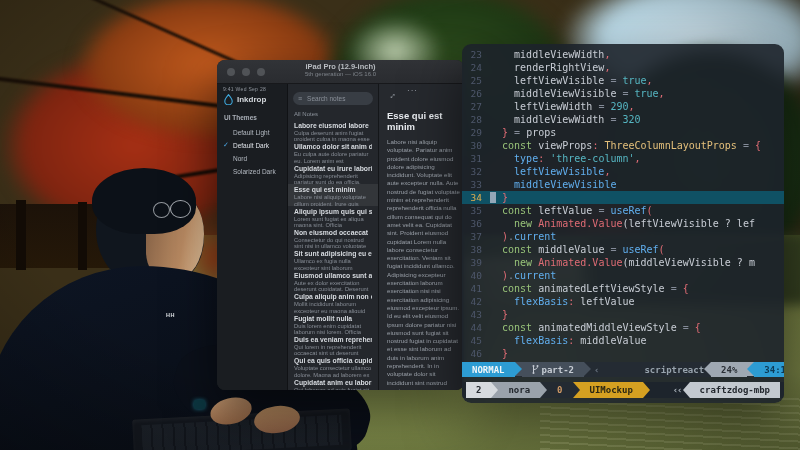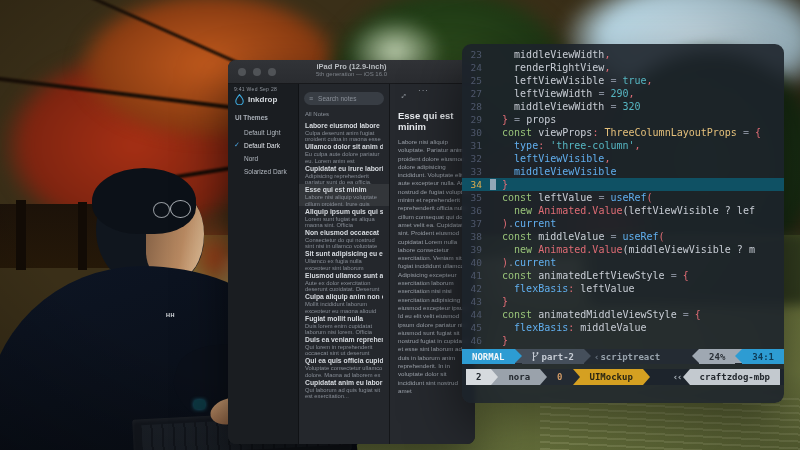--- a/index.html
+++ b/index.html
@@ -4,21 +4,21 @@
 <style>
   html,body{margin:0;padding:0;background:#111;}
   .stage{position:relative;width:800px;height:450px;overflow:hidden;font-family:"Liberation Sans",sans-serif;background:#3a2f18;}
   .abs{position:absolute;}
   .blur7{filter:blur(7px);}
   .blur5{filter:blur(5px);}
   
   .scene{position:absolute;inset:0;z-index:0;}
   .vignette{position:absolute;inset:0;z-index:1;background:radial-gradient(ellipse at 45% 40%,transparent 55%,rgba(0,0,0,.38) 100%);pointer-events:none;}
   
-  .sim{position:absolute;left:228px;top:60px;width:247px;height:384px;z-index:2;background:#1d2024;border-radius:8px;box-shadow:0 22px 50px rgba(0,0,0,.55);overflow:hidden;}
+  .sim{position:absolute;left:217px;top:60px;width:247px;height:330px;z-index:2;background:#1d2024;border-radius:8px;box-shadow:0 22px 50px rgba(0,0,0,.55);overflow:hidden;}
   .sim-tb{height:23px;background:linear-gradient(#313337,#2a2c30);display:flex;align-items:center;position:relative;border-bottom:1px solid #17181b;}
   .tl{width:8px;height:8px;border-radius:50%;background:#505357;margin-left:7px;flex:none;}
   .tl:first-child{margin-left:10px;}
   .sim-titles{position:absolute;left:0;right:0;top:2px;text-align:center;pointer-events:none;}
   .t1{font-size:7.5px;color:#b9bdc2;font-weight:bold;line-height:9px;}
   .t2{font-size:6px;color:#7e838a;line-height:7px;}
   .app{position:absolute;top:24px;bottom:0;left:0;right:0;display:flex;}
   .statusbar{position:absolute;top:2px;left:6px;font-size:5px;color:#9298a0;letter-spacing:.3px;z-index:5;}
   .col{height:100%;box-sizing:border-box;}
   .side{width:71px;background:#1a1d21;border-right:1px solid #101215;padding-top:10px;}
@@ -213,20 +213,24 @@
         </div>
         <div class="cl">
           <span class="ln">24</span>
           <span class="lt"><span class="tk-wht">    renderRightView</span><span class="tk-red">,</span></span>
         </div>
         <div class="cl">
           <span class="ln">25</span>
           <span class="lt"><span class="tk-wht">    leftViewVisible </span><span class="tk-op">= </span><span class="tk-str">true</span><span class="tk-red">,</span></span>
         </div>
         <div class="cl">
+          <span class="ln">26</span>
+          <span class="lt"><span class="tk-wht">    middleViewVisible </span><span class="tk-op">= </span><span class="tk-str">true</span><span class="tk-red">,</span></span>
+        </div>
+        <div class="cl">
           <span class="ln">27</span>
           <span class="lt"><span class="tk-wht">    leftViewWidth </span><span class="tk-op">= </span><span class="tk-num">290</span><span class="tk-red">,</span></span>
         </div>
         <div class="cl">
           <span class="ln">28</span>
           <span class="lt"><span class="tk-wht">    middleViewWidth </span><span class="tk-op">= </span><span class="tk-num">320</span></span>
         </div>
         <div class="cl">
           <span class="ln">29</span>
           <span class="lt"><span class="tk-red">  }</span><span class="tk-op"> = </span><span class="tk-wht">props</span></span>
@@ -307,21 +311,21 @@
         <svg width="7" height="9" viewBox="0 0 7 9">
             <path d="M1.5 1 v7 M1.5 4.5 C4 4.5 5.5 3.5 5.5 1.2" stroke="#c6ccd4" stroke-width="1" fill="none"></path>
             <circle cx="1.5" cy="1" r="1" fill="#c6ccd4"></circle>
             <circle cx="5.5" cy="1" r="1" fill="#c6ccd4"></circle>
             <circle cx="1.5" cy="8" r="1" fill="#c6ccd4"></circle>
           </svg>
         <b style="font-weight:bold;">part-2</b>
       </span>
       <i class="tri" style="border-top-color:#242b33;border-bottom-color:#242b33;border-left-color:#454f5b;"></i>
       <span class="ft">‹</span>
-      <span style="display:flex;align-items:center;color:#98a3ad;">scriptreact</span>
+      <span style="display:flex;align-items:center;color:#98a3ad;margin-left:44px;">scriptreact</span>
       <span class="spacer"></span>
       <i class="trl" style="border-top-color:#242b33;border-bottom-color:#242b33;border-right-color:#9fa8b2;"></i>
       <span class="seg" style="background:#9fa8b2;color:#2a2f36;">24%</span>
       <i class="trl" style="border-top-color:#9fa8b2;border-bottom-color:#9fa8b2;border-right-color:#2d9cd3;"></i>
       <span class="seg" style="background:#2d9cd3;color:#0d3954;">34:1</span>
     </div>
     <div class="bar tmux">
       <span class="seg" style="background:#d6dade;color:#23282e;margin-left:4px;">2</span>
       <i class="tri" style="border-top-color:#9aa2ab;border-bottom-color:#9aa2ab;border-left-color:#d6dade;"></i>
       <span class="seg" style="background:#9aa2ab;color:#23282e;">nora</span>

